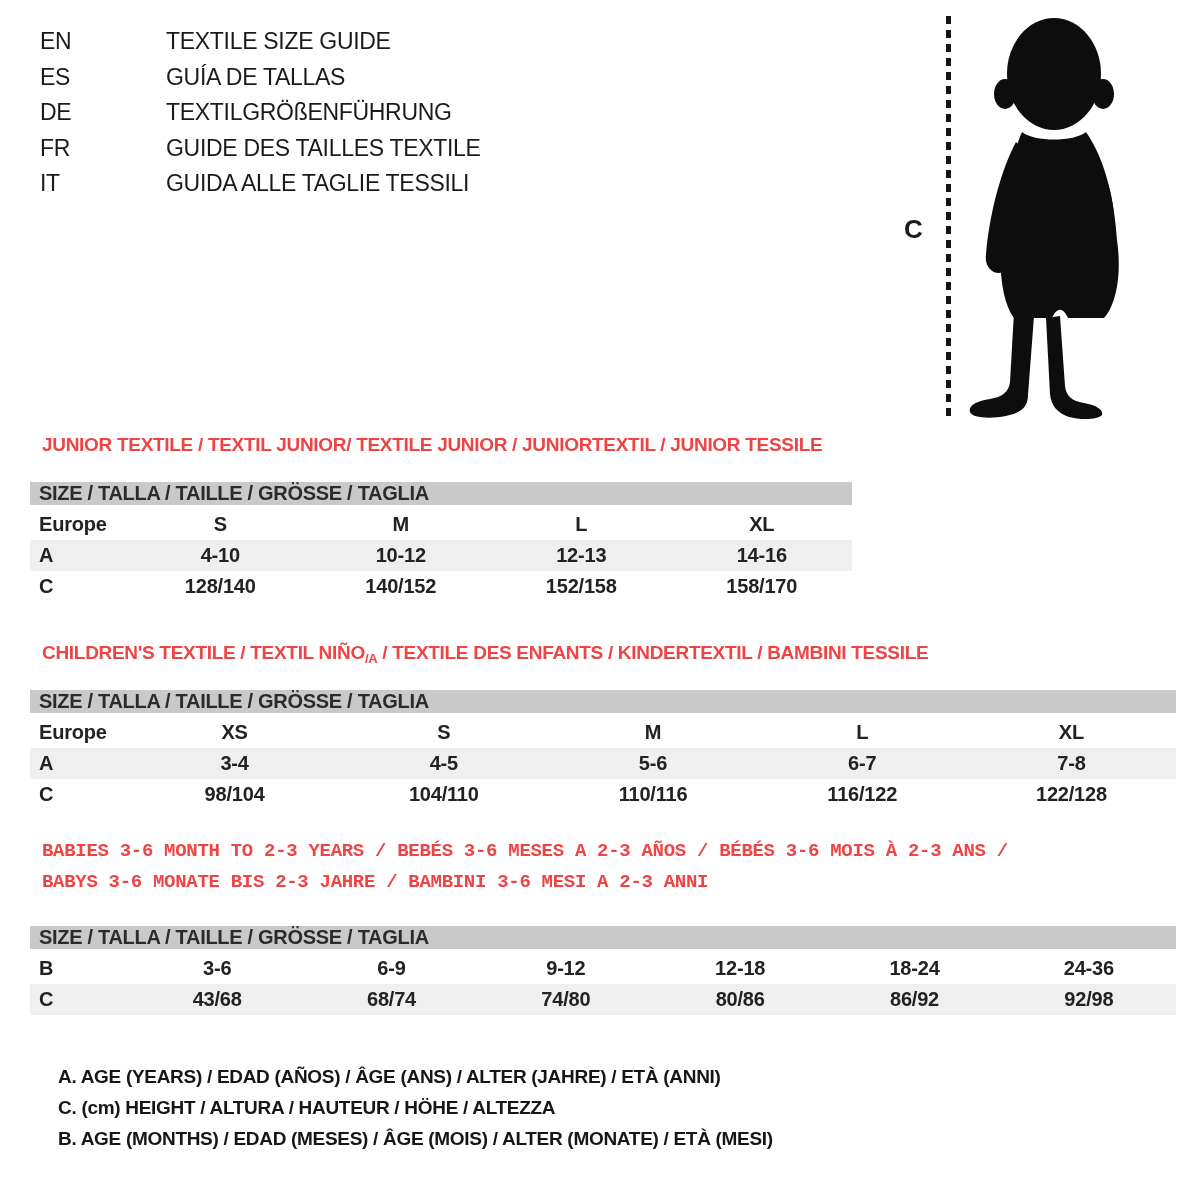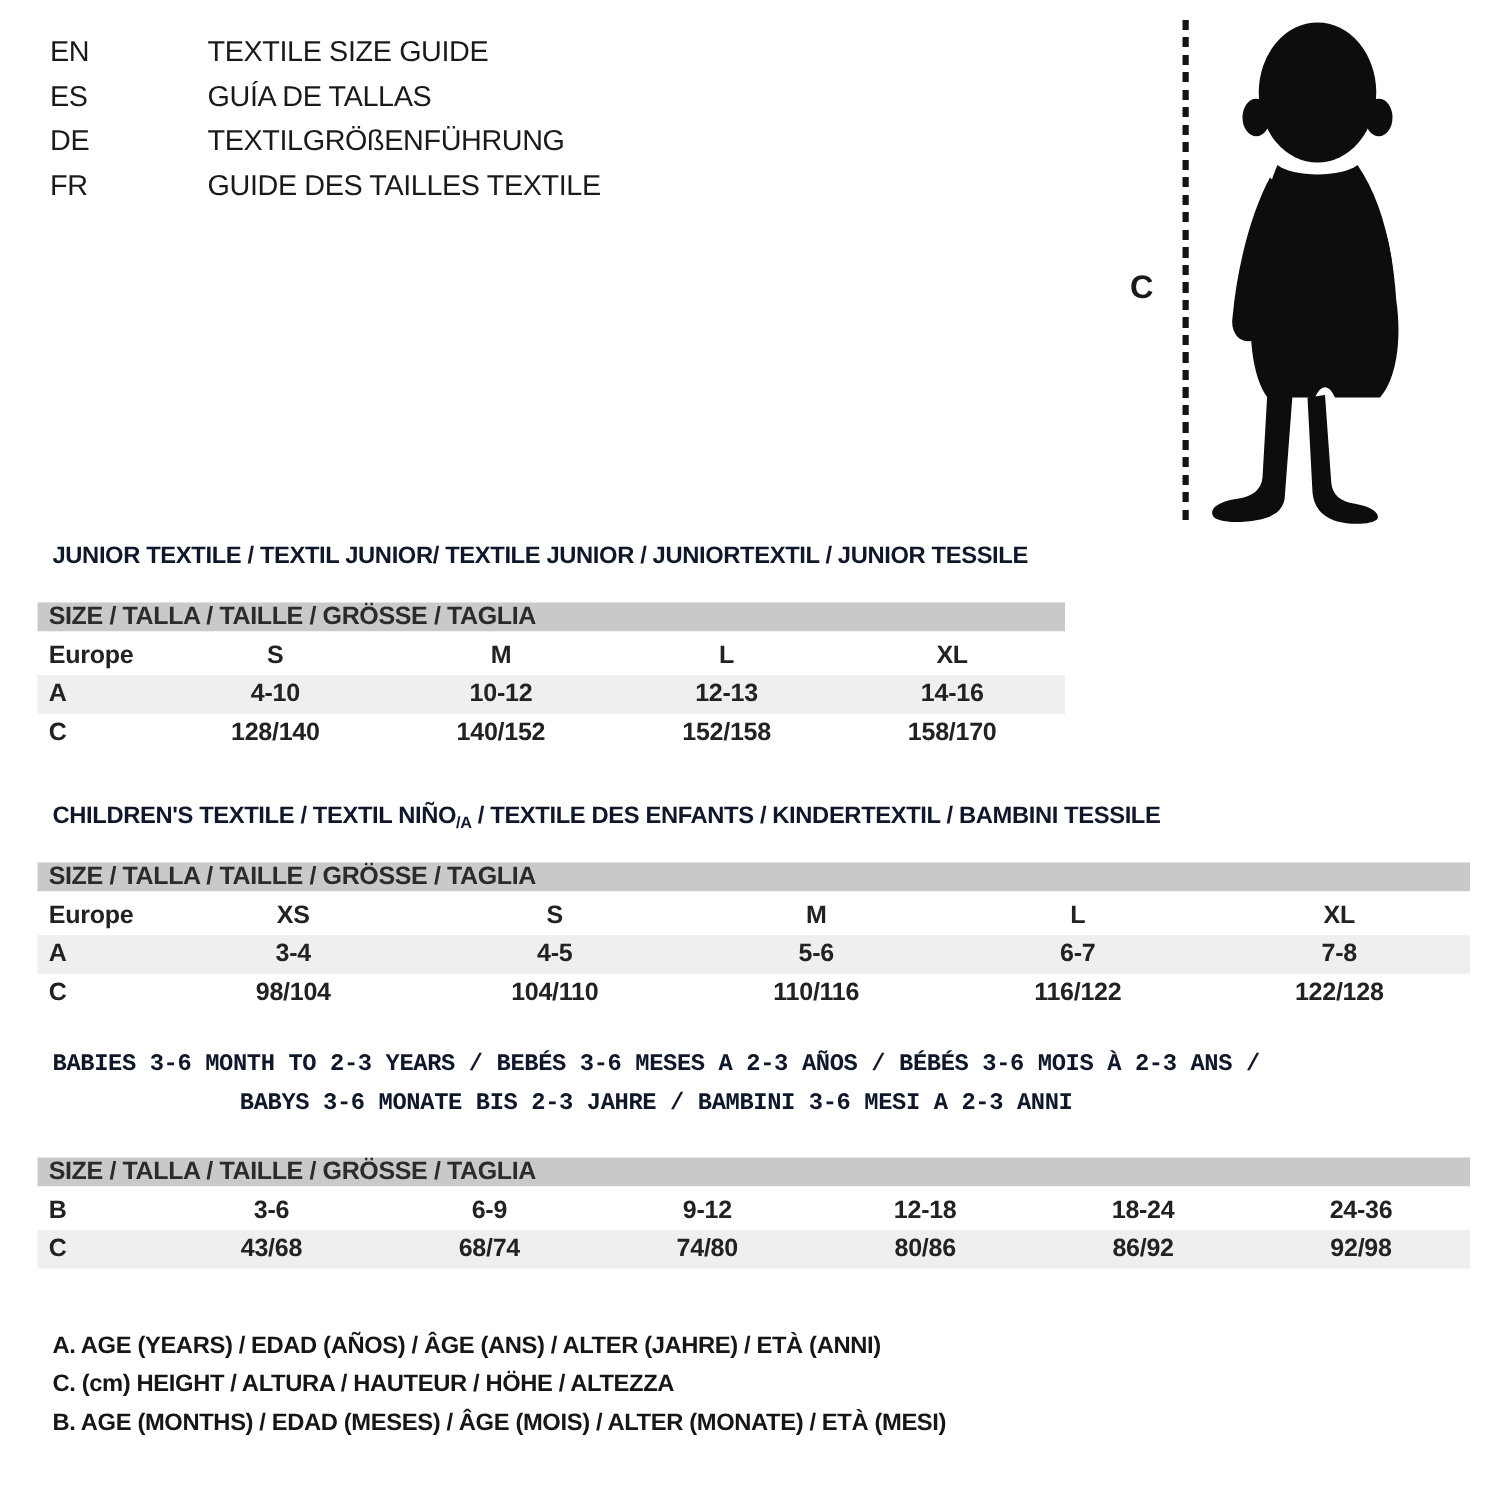--- a/index.html
+++ b/index.html
@@ -17,38 +17,38 @@
 
   
   .dash-line{
     left:946px;top:16px;width:5px;height:400px;
     background:repeating-linear-gradient(to bottom,#141414 0 8px,transparent 8px 14px);
   }
   .figure-c{left:904px;top:214px;font-weight:700;font-size:26px;}
   .figure-svg{left:962px;top:10px;}
 
   
-  .sec-title{position:absolute;font-weight:700;font-size:19px;letter-spacing:-0.3px;white-space:nowrap;color:#0f172a;text-align:center;}
+  .sec-title{position:absolute;font-weight:700;font-size:19px;letter-spacing:-0.3px;white-space:nowrap;color:#ef4444;}
   .sec-title .sub{font-size:13px;vertical-align:-4px;}
   .title-line{height:31px;font-family:Liberation Mono, monospace;}
 
   
   .table{position:absolute;}
   .size-bar{
     height:23px;background:#c9c9c9;display:flex;align-items:center;
     padding-left:9px;font-weight:700;font-size:20px;letter-spacing:-0.3px;
     color:#2b2b2b;box-sizing:border-box;margin-bottom:4px;
   }
-  .trow{display:flex;height:31px;align-items:center;font-weight:700;font-size:20px;letter-spacing:-0.2px;color:#222;}
+  .trow{display:flex;height:31px;align-items:center;font-weight:700;font-size:20px;letter-spacing:-0.2px;color:#222;justify-content:center;}
   .trow.shaded{background:#efefef;}
   .tlabel{width:100px;flex:none;padding-left:9px;box-sizing:border-box;}
   .tcell{flex:1;text-align:center;}
 
   
-  .legend{left:42px;top:1066px;}
+  .legend{left:58px;top:1066px;}
   .legend-line{height:31px;font-weight:700;font-size:19px;letter-spacing:-0.3px;white-space:nowrap;color:#161616;}
 </style>
 </head>
 <body>
 
 <div class="abs lang-list">
   <div class="lang-row">
     <span class="lang-code">EN</span>
     <span class="lang-label">TEXTILE SIZE GUIDE</span>
   </div>
@@ -56,20 +56,24 @@
     <span class="lang-code">ES</span>
     <span class="lang-label">GUÍA DE TALLAS</span>
   </div>
   <div class="lang-row">
     <span class="lang-code">DE</span>
     <span class="lang-label">TEXTILGRÖßENFÜHRUNG</span>
   </div>
   <div class="lang-row">
     <span class="lang-code">FR</span>
     <span class="lang-label">GUIDE DES TAILLES TEXTILE</span>
+  </div>
+  <div class="lang-row">
+    <span class="lang-code">IT</span>
+    <span class="lang-label">GUIDA ALLE TAGLIE TESSILI</span>
   </div>
 </div>
 
 <div class="abs figure-c">C</div>
 <div class="abs dash-line"></div>
 <svg class="abs figure-svg" width="190" height="412" viewBox="0 0 190 412" aria-hidden="true">
   <g fill="#0d0d0d">
 
     <ellipse cx="92" cy="64" rx="47" ry="56"></ellipse>
     <ellipse cx="43" cy="84" rx="11" ry="15"></ellipse>

